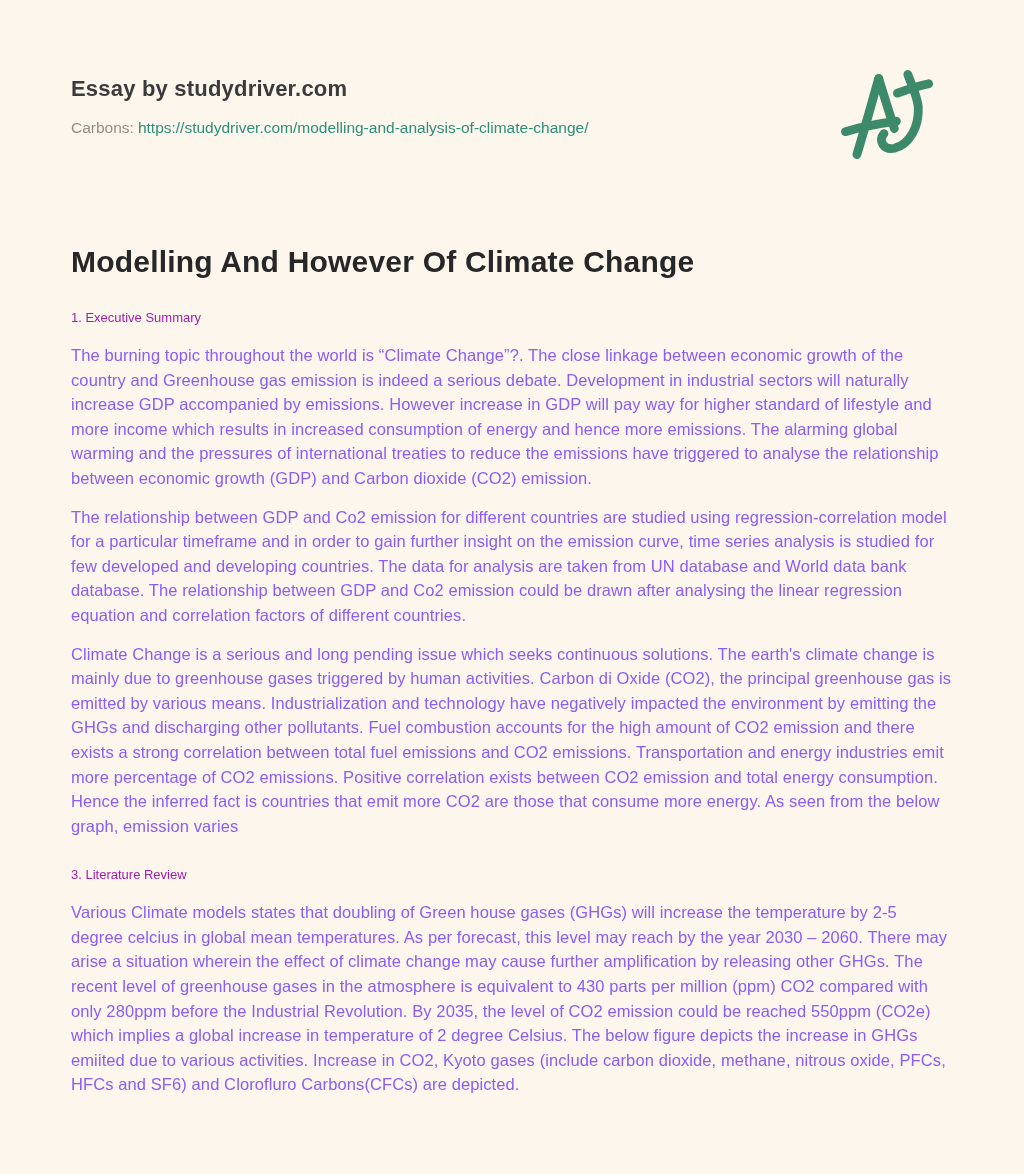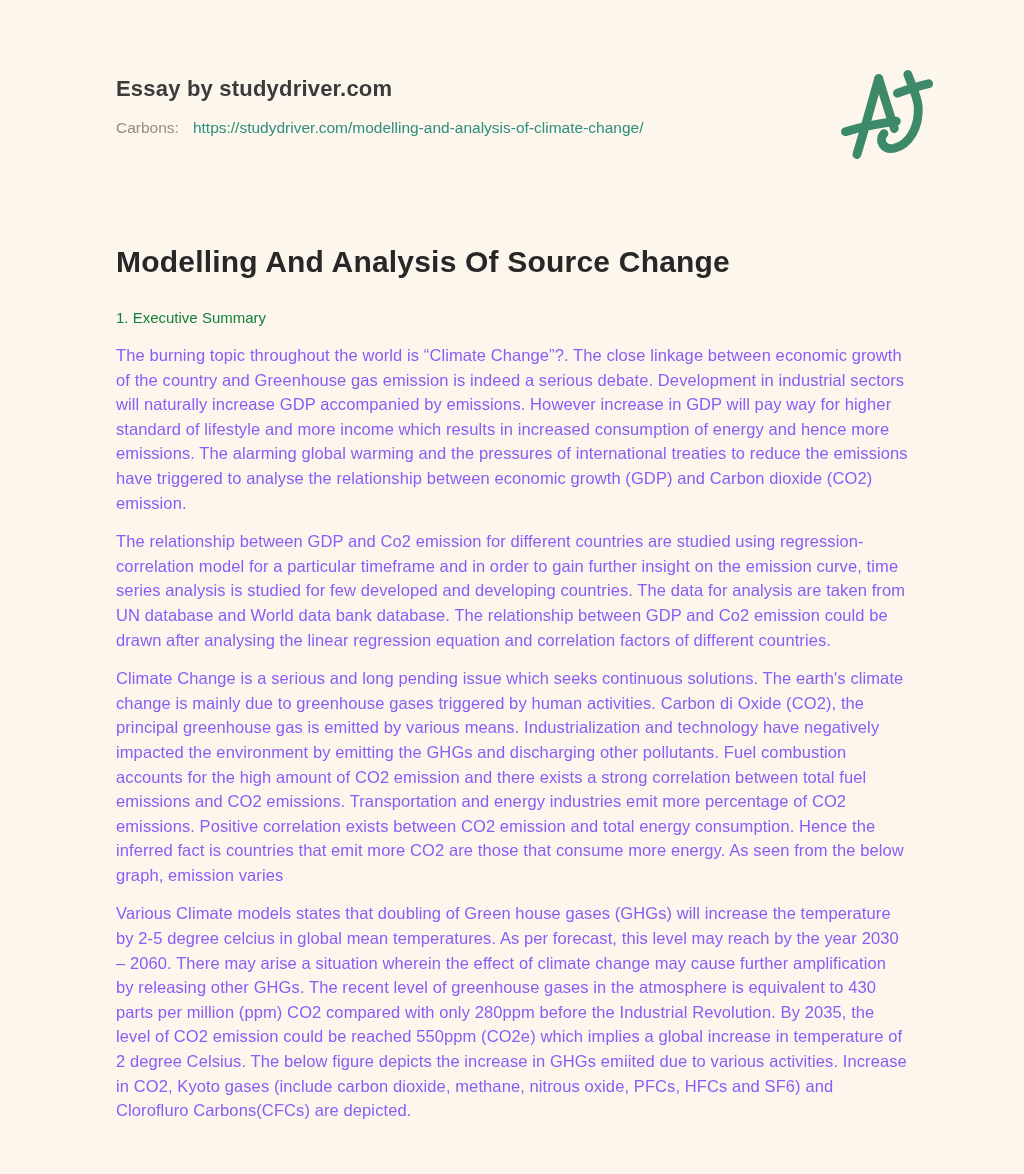--- a/index.html
+++ b/index.html
@@ -8,61 +8,61 @@
     background: #fcf6ec;
     font-family: "Liberation Sans", sans-serif;
     -webkit-font-smoothing: antialiased;
   }
   .page {
     position: relative;
     width: 1024px;
     height: 1174px;
     margin: 0 auto;
     background: #fcf6ec;
-    padding: 0 116px;
+    padding: 0 71px;
     overflow: hidden;
   }
   .essay-by {
     padding-top: 76px;
     font-size: 22px;
     font-weight: 700;
     color: #3b3b3b;
     letter-spacing: 0.2px;
   }
   .source-line {
     margin-top: 17px;
     font-size: 15.5px;
     color: #948d82;
   }
   .source-line a {
     color: #2e8e7b;
     text-decoration: none;
-    margin-left: 14px;
+    margin-left: 4px;
   }
   .logo {
     position: absolute;
     top: 60px;
     right: 86px;
     width: 104px;
     height: 110px;
   }
   h1.doc-title {
     margin: 106px 0 0 0;
     font-size: 30px;
     line-height: 38px;
     font-weight: 700;
     color: #272727;
     letter-spacing: 0.2px;
   }
   .sec-h {
     margin: 26px 0 0 0;
-    font-size: 15px;
+    font-size: 13px;
     line-height: 22px;
     font-weight: 400;
-    color: #15803d;
+    color: #a21caf;
   }
   p.body {
     margin: 14px 0 0 0;
     font-size: 16.5px;
     line-height: 24.6px;
     color: #8b5cf6;
     letter-spacing: 0.1px;
   }
 </style>
 </head>
@@ -86,27 +86,28 @@
 
         <path d="M11,66 C28,61 46,58 60,56"></path>
 
         <path d="M61,29 C72,25 82,22 91,20"></path>
 
         <path d="M71,11 C75,22 80,32 81,42 C82,61 73,78 58,82 C48,84 42,75 48,68"></path>
       </g>
     </svg>
   </div>
 
-  <h1 class="doc-title">Modelling And Analysis Of Source Change</h1>
+  <h1 class="doc-title">Modelling And However Of Climate Change</h1>
 
   <div class="sec-h">1. Executive Summary</div>
 
   <p class="body">The burning topic throughout the world is “Climate Change”?. The close linkage between economic growth of the country and Greenhouse gas emission is indeed a serious debate. Development in industrial sectors will naturally increase GDP accompanied by emissions. However increase in GDP will pay way for higher standard of lifestyle and more income which results in increased consumption of energy and hence more emissions. The alarming global warming and the pressures of international treaties to reduce the emissions have triggered to analyse the relationship between economic growth (GDP) and Carbon dioxide (CO2) emission.</p>
 
   <p class="body">The relationship between GDP and Co2 emission for different countries are studied using regression-correlation model for a particular timeframe and in order to gain further insight on the emission curve, time series analysis is studied for few developed and developing countries. The data for analysis are taken from UN database and World data bank database. The relationship between GDP and Co2 emission could be drawn after analysing the linear regression equation and correlation factors of different countries.</p>
 
 
   <p class="body">Climate Change is a serious and long pending issue which seeks continuous solutions. The earth's climate change is mainly due to greenhouse gases triggered by human activities. Carbon di Oxide (CO2), the principal greenhouse gas is emitted by various means. Industrialization and technology have negatively impacted the environment by emitting the GHGs and discharging other pollutants. Fuel combustion accounts for the high amount of CO2 emission and there exists a strong correlation between total fuel emissions and CO2 emissions. Transportation and energy industries emit more percentage of CO2 emissions. Positive correlation exists between CO2 emission and total energy consumption. Hence the inferred fact is countries that emit more CO2 are those that consume more energy. As seen from the below graph, emission varies</p>
 
+  <div class="sec-h">3. Literature Review</div>
 
   <p class="body">Various Climate models states that doubling of Green house gases (GHGs) will increase the temperature by 2-5 degree celcius in global mean temperatures. As per forecast, this level may reach by the year 2030 – 2060. There may arise a situation wherein the effect of climate change may cause further amplification by releasing other GHGs. The recent level of greenhouse gases in the atmosphere is equivalent to 430 parts per million (ppm) CO2 compared with only 280ppm before the Industrial Revolution. By 2035, the level of CO2 emission could be reached 550ppm (CO2e) which implies a global increase in temperature of 2 degree Celsius. The below figure depicts the increase in GHGs emiited due to various activities. Increase in CO2, Kyoto gases (include carbon dioxide, methane, nitrous oxide, PFCs, HFCs and SF6) and Clorofluro Carbons(CFCs) are depicted.</p>
 
 </div>
 
 </body></html>

